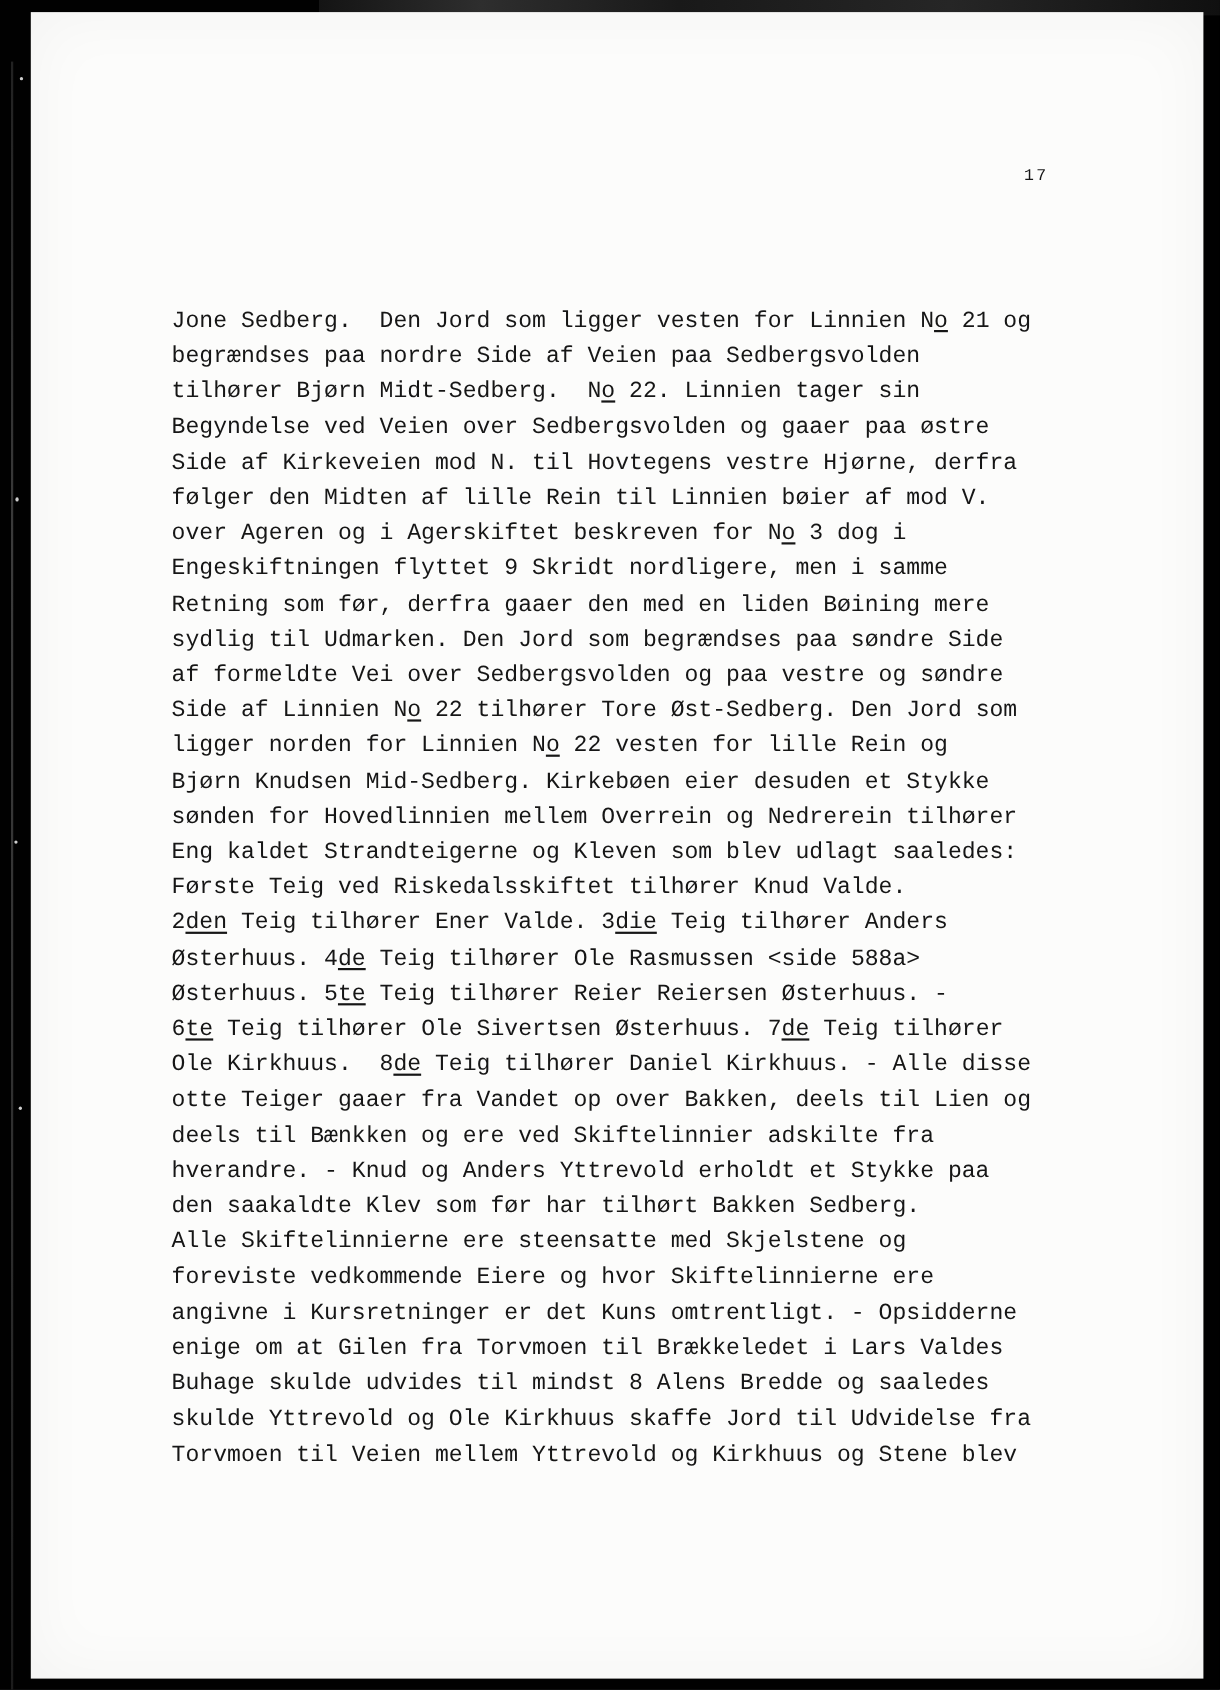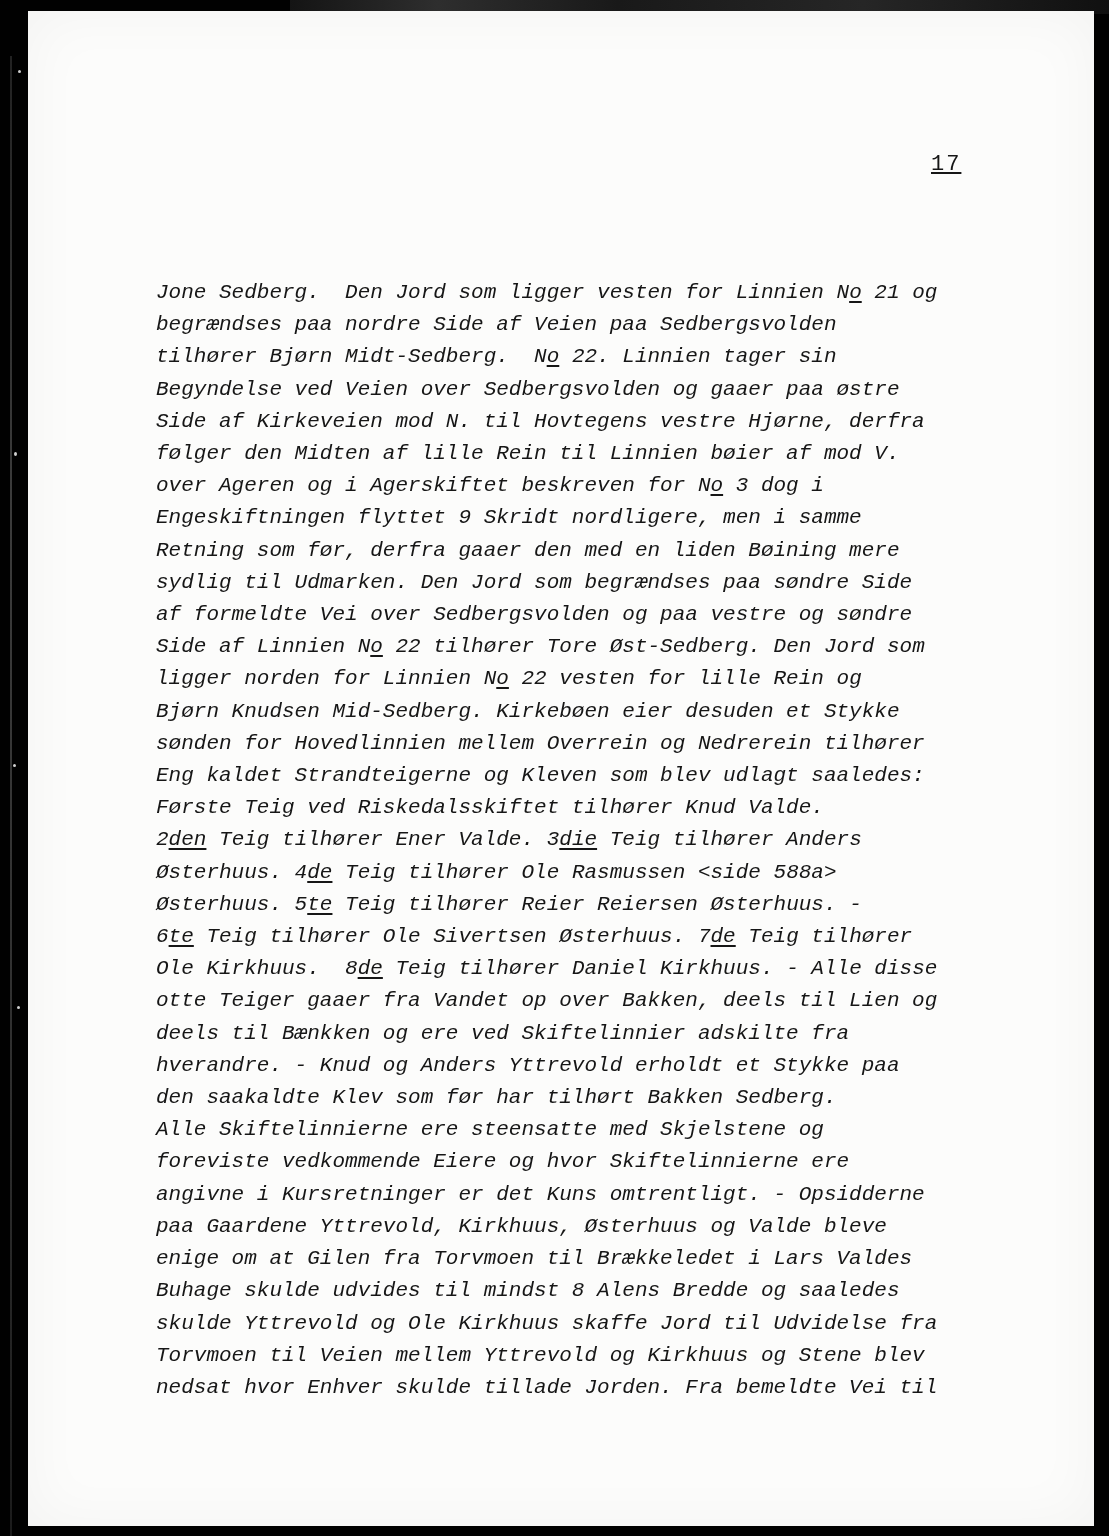--- a/index.html
+++ b/index.html
@@ -38,32 +38,30 @@
   .page {
     position: absolute;
     left: 28px; top: 11px;
     width: 1066px; height: 1515px;
     background: var(--paper, #fcfcfb);
     box-shadow: inset 0 0 60px rgba(0,0,0,0.04);
   }
   .page-number {
     position: absolute;
     left: 903px; top: 141px;
-    font-size: 22px;
+    font-size: 15px;
     letter-spacing: 2px;
     color: var(--ink, #161616);
-    text-decoration: underline;
   }
   .text-block {
     position: absolute;
     left: 128px; top: 266px;
     font-size: 21px;
     line-height: 32.2px;
     color: var(--ink, #161616);
-    font-style: italic;
   }
   .line { white-space: pre; }
   .u { text-decoration: underline; text-underline-offset: 3px; }
 </style>
 </head>
 <body style="background: rgb(1, 1, 1);">
 
 <div class="scan-frame">
   <div class="top-band"></div>
   <div class="edge-line"></div>
@@ -97,21 +95,19 @@
         <div class="line">Østerhuus. 5<span class="u">te</span> Teig tilhører Reier Reiersen Østerhuus. -</div>
         <div class="line">6<span class="u">te</span> Teig tilhører Ole Sivertsen Østerhuus. 7<span class="u">de</span> Teig tilhører</div>
         <div class="line">Ole Kirkhuus.  8<span class="u">de</span> Teig tilhører Daniel Kirkhuus. - Alle disse</div>
         <div class="line">otte Teiger gaaer fra Vandet op over Bakken, deels til Lien og</div>
         <div class="line">deels til Bænkken og ere ved Skiftelinnier adskilte fra</div>
         <div class="line">hverandre. - Knud og Anders Yttrevold erholdt et Stykke paa</div>
         <div class="line">den saakaldte Klev som før har tilhørt Bakken Sedberg.</div>
         <div class="line">Alle Skiftelinnierne ere steensatte med Skjelstene og</div>
         <div class="line">foreviste vedkommende Eiere og hvor Skiftelinnierne ere</div>
         <div class="line">angivne i Kursretninger er det Kuns omtrentligt. - Opsidderne</div>
-        <div class="line">paa Gaardene Yttrevold, Kirkhuus, Østerhuus og Valde bleve</div>
         <div class="line">enige om at Gilen fra Torvmoen til Brækkeledet i Lars Valdes</div>
         <div class="line">Buhage skulde udvides til mindst 8 Alens Bredde og saaledes</div>
         <div class="line">skulde Yttrevold og Ole Kirkhuus skaffe Jord til Udvidelse fra</div>
         <div class="line">Torvmoen til Veien mellem Yttrevold og Kirkhuus og Stene blev</div>
-        <div class="line">nedsat hvor Enhver skulde tillade Jorden. Fra bemeldte Vei til</div>
       </div>
   </div>
 </div>
 
 </body></html>

